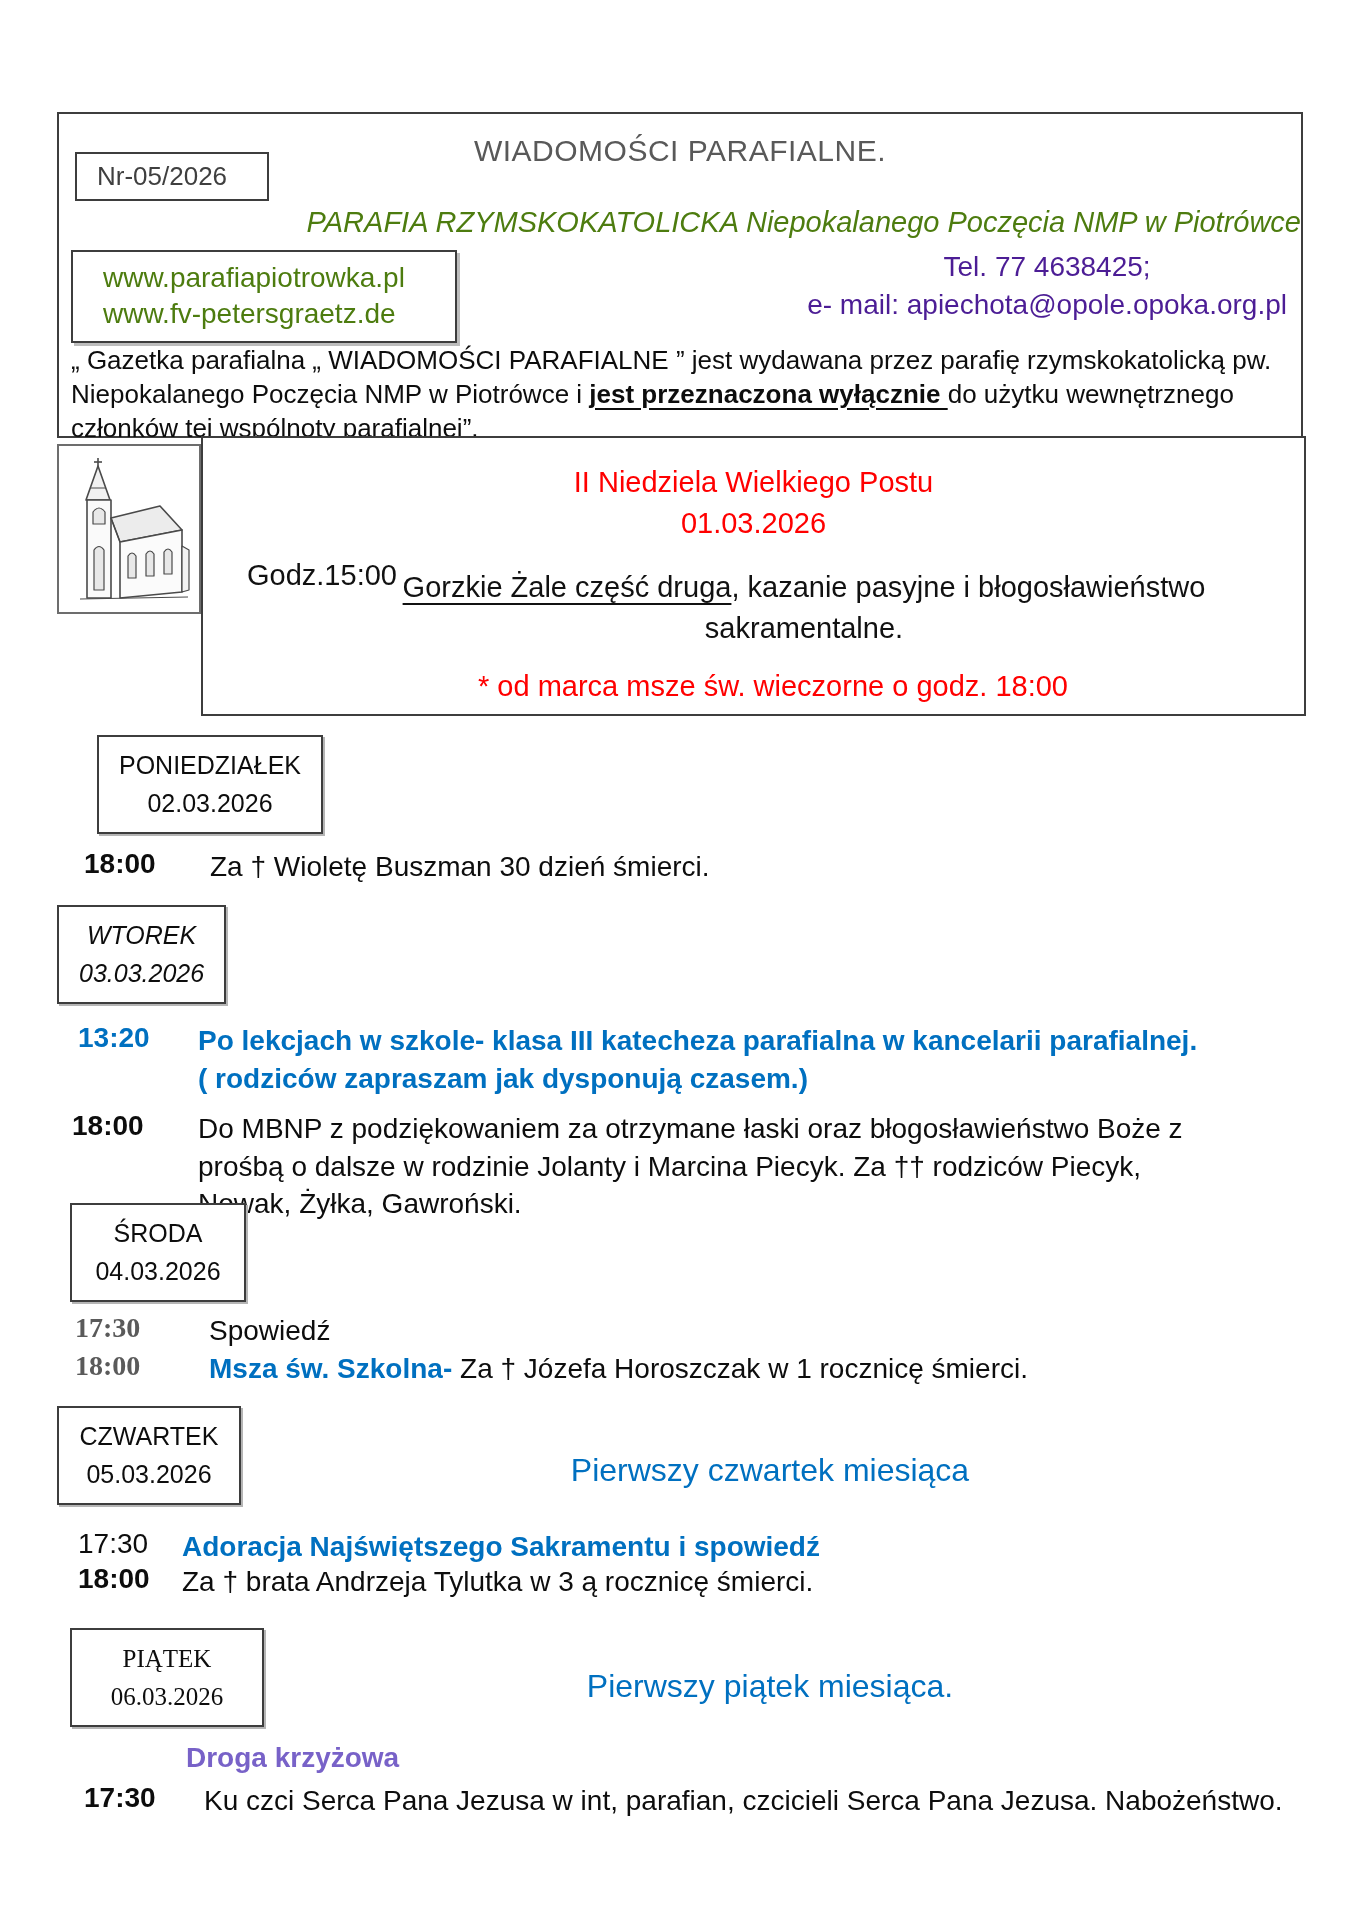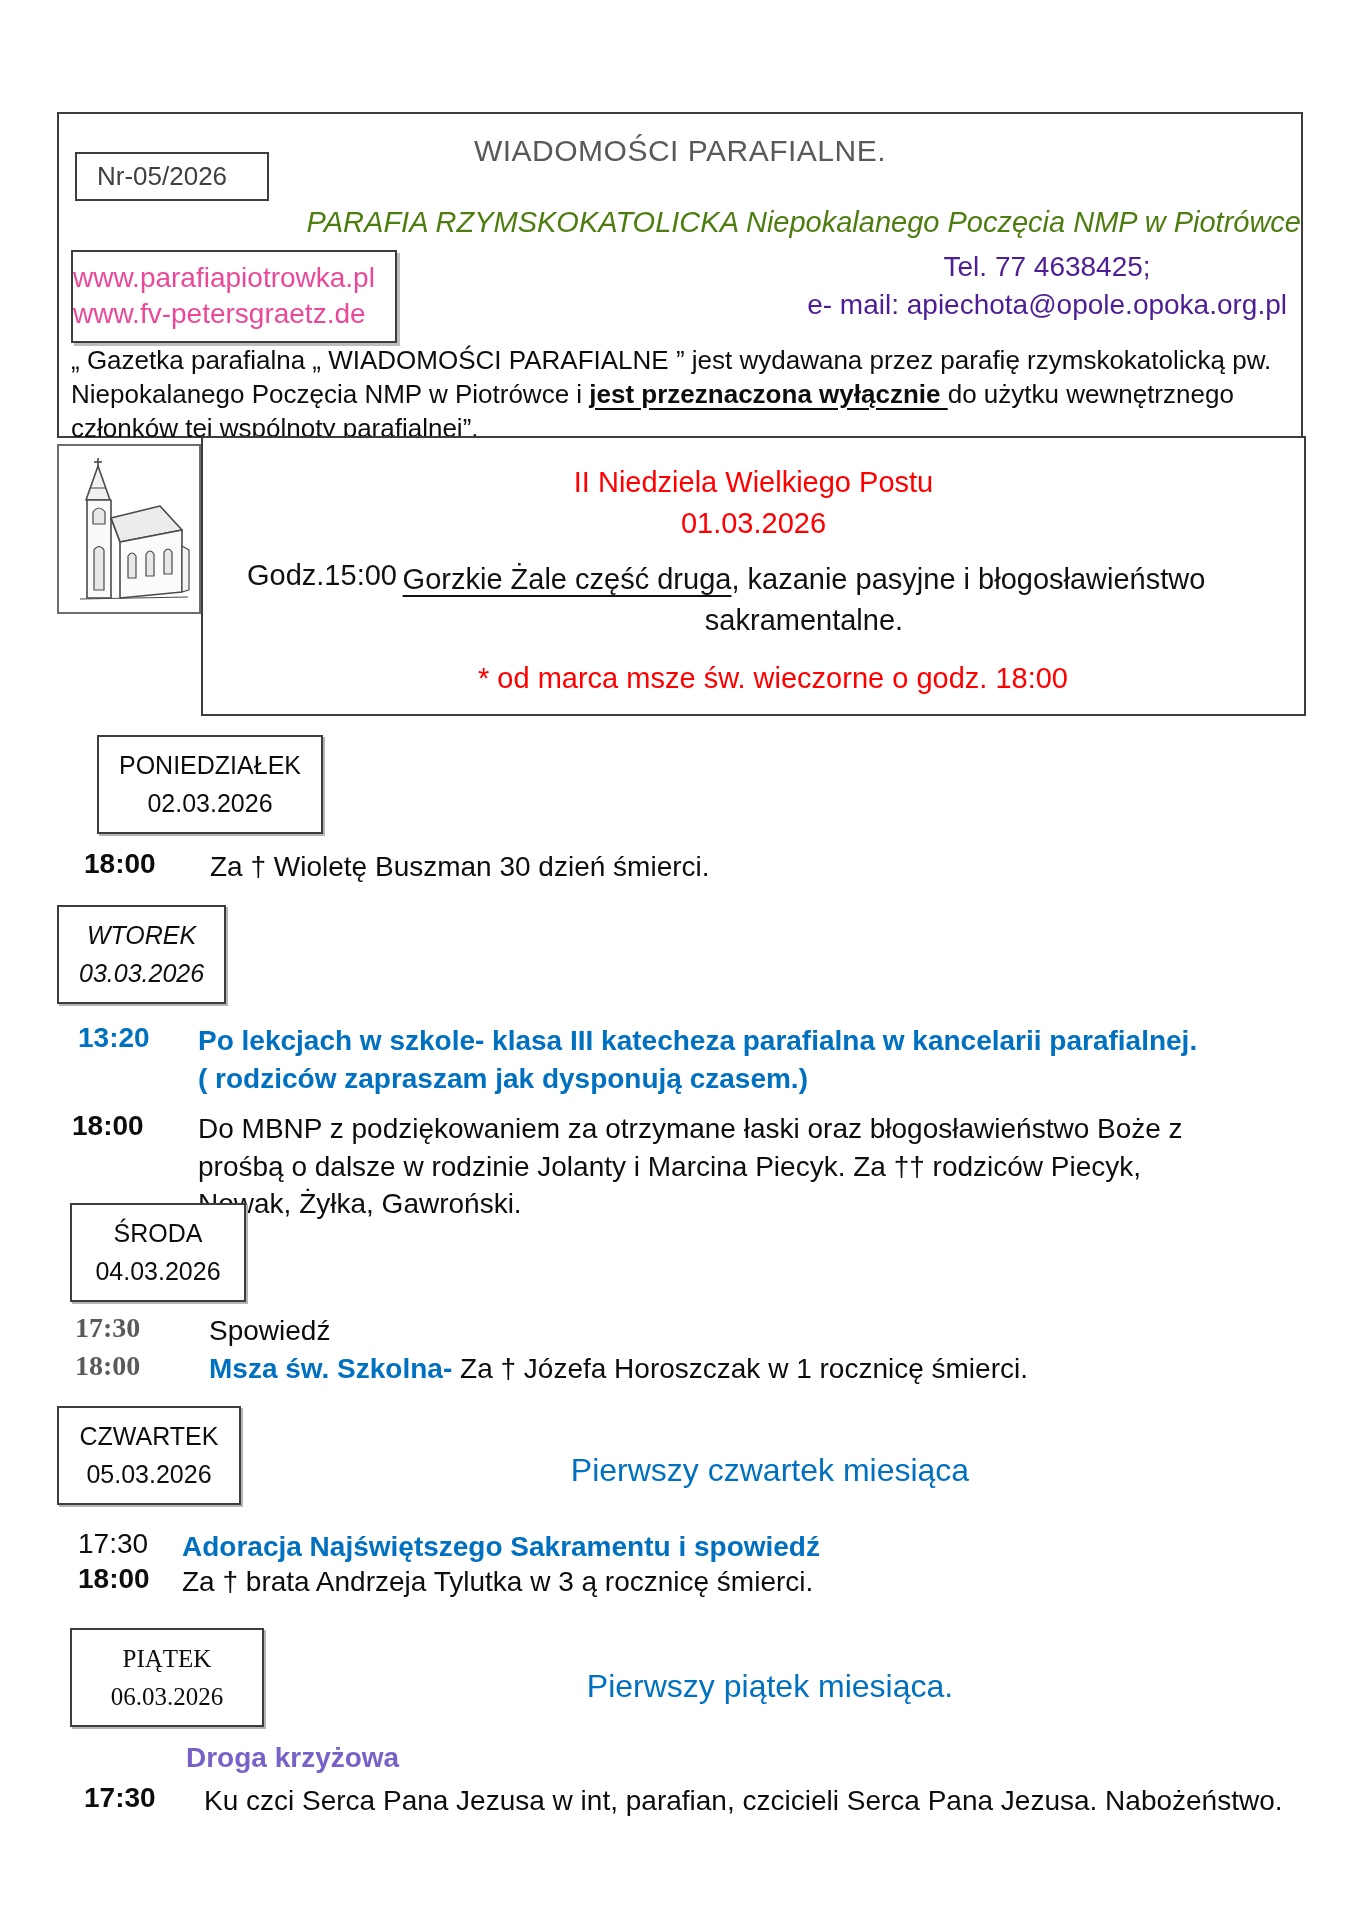--- a/index.html
+++ b/index.html
@@ -7,33 +7,33 @@
     position:relative;width:1358px;height:1920px;background:#ffffff;
     font-family:"Liberation Sans","DejaVu Sans",sans-serif;color:#1a1a1a;overflow:hidden;
   }
   
   .header-box{position:absolute;left:57px;top:112px;width:1242px;height:322px;border:2px solid #3d3d3d;background:#fff;}
   .nr-box{position:absolute;left:16px;top:18px;border:2px solid #3d3d3d;padding:7px 20px;min-width:150px;
           font-size:26px;color:#3f3f3f;background:#fff;margin-top:20px;}
   .header-title{position:absolute;left:0;right:0;top:20px;text-align:center;font-size:30px;color:#595959;letter-spacing:.5px;}
   .parish-line{position:absolute;left:0;right:0;top:92px;text-align:right;font-size:29px;font-style:italic;color:#4d7c0f;}
   .sites-box{position:absolute;left:12px;top:136px;width:322px;border:2px solid #3d3d3d;background:#fff;
-             box-shadow:3px 3px 0 #bdbdbd;padding:8px 0;font-size:28px;color:#ec4899;line-height:1.3;}
+             box-shadow:3px 3px 0 #bdbdbd;padding:8px 30px;font-size:28px;color:#4d7c0f;line-height:1.3;}
   .contact-right{position:absolute;right:14px;top:134px;text-align:center;font-size:28px;color:#4c1d95;line-height:1.35;}
   .disclaimer{position:absolute;left:12px;right:14px;top:230px;font-size:26px;line-height:1.3;color:#0d0d0d;}
   .disclaimer .emph{font-weight:bold;text-decoration:underline;text-underline-offset:5px;}
   
   .church-box{position:absolute;left:57px;top:444px;width:140px;height:166px;border:2px solid #6d6d6d;background:#fff;
               display:flex;align-items:center;justify-content:center;}
   
   .sunday-box{position:absolute;left:201px;top:436px;width:1101px;height:276px;border:2px solid #3d3d3d;background:#fff;}
   .sunday-title{margin-top:24px;text-align:center;color:#ff0000;font-size:29px;line-height:1.4;}
   .sunday-event{display:flex;margin-top:16px;padding-left:44px;font-size:29px;color:#111;}
   .sunday-time{flex:none;width:152px;}
-  .sunday-event-text{width:810px;text-align:center;line-height:1.4;}
+  .sunday-event-text{width:810px;text-align:center;line-height:1.4;margin-top:8px;}
   .uline{text-decoration:underline;text-underline-offset:6px;}
   .sunday-note{margin-top:22px;text-align:center;color:#ff0000;font-size:29px;padding-left:39px;}
   
   .day-box{position:absolute;border:2px solid #3d3d3d;background:#fff;box-shadow:2px 2px 0 #b5b5b5;
            text-align:center;font-size:25px;line-height:1.5;padding:10px 20px;color:#0d0d0d;}
   
   .entry{position:absolute;display:flex;align-items:flex-start;}
   .time{flex:none;width:118px;font-size:28px;color:#0d0d0d;}
   .time.bold{font-weight:bold;}
   .time.serif{font-family:"Liberation Serif","DejaVu Serif",serif;font-weight:bold;color:#5a5a5a;}

